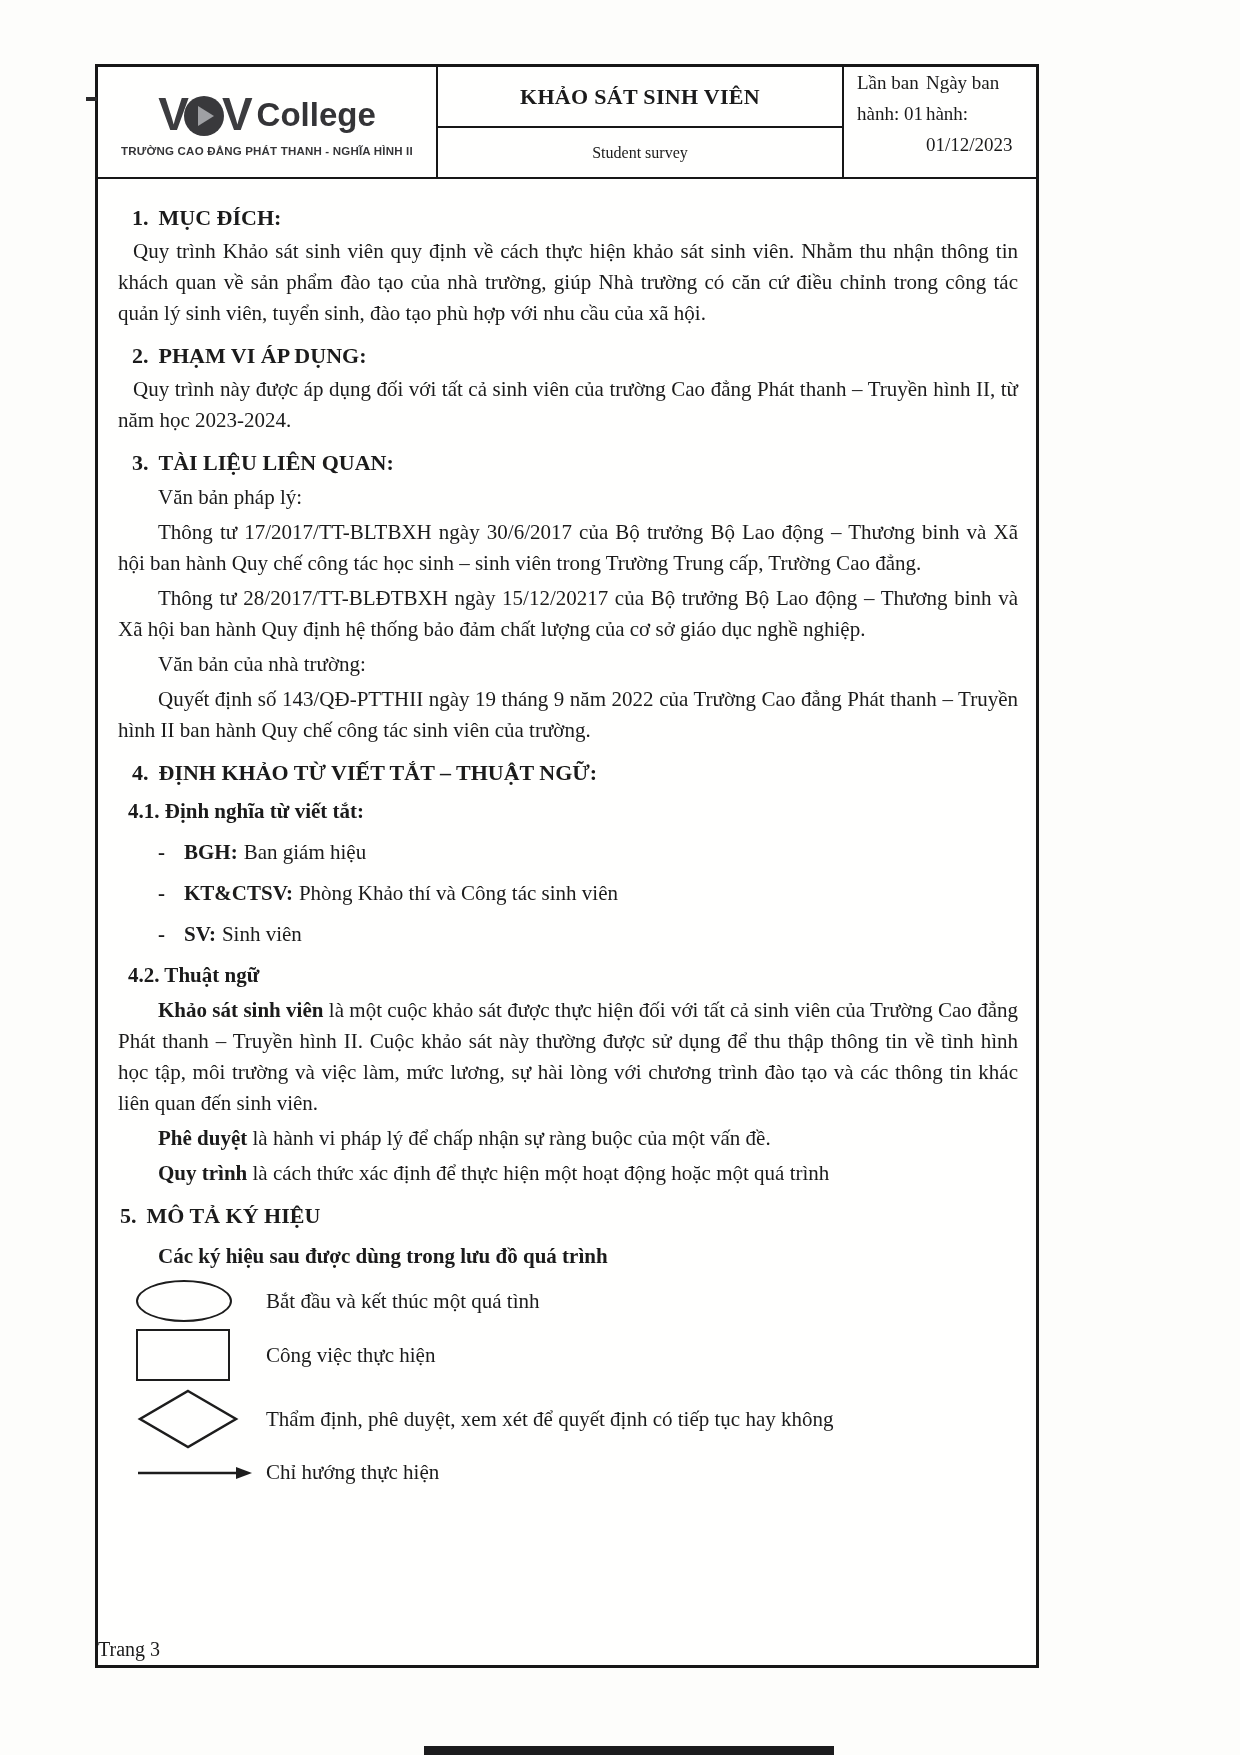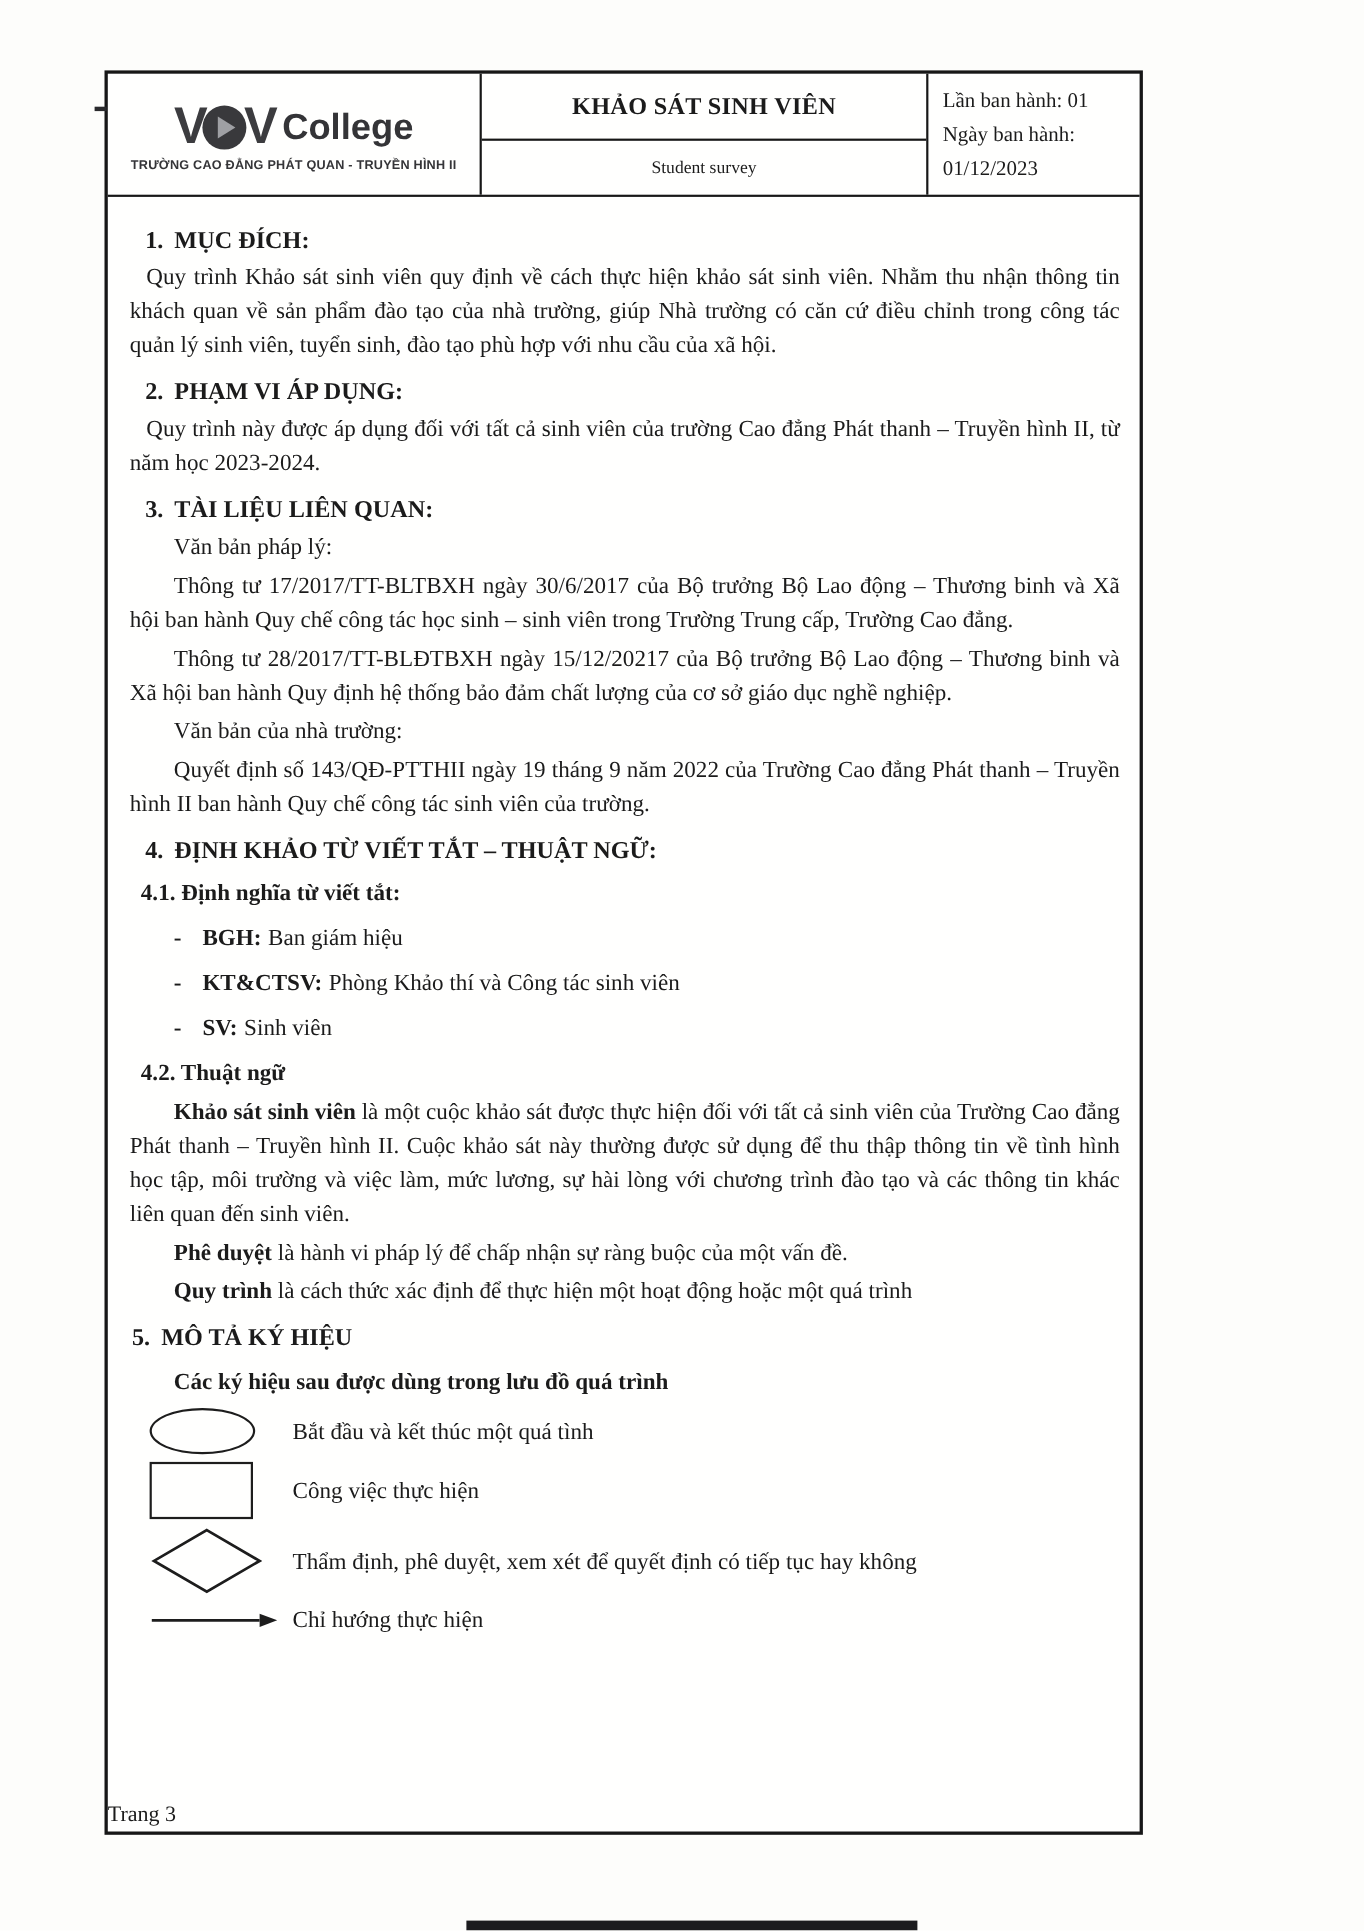--- a/index.html
+++ b/index.html
@@ -48,21 +48,21 @@
   }
   .title-cell{flex:1;border-right:2px solid #171717;box-sizing:border-box;display:flex;flex-direction:column;}
   .title-top{
     height:61px;border-bottom:2px solid #171717;box-sizing:border-box;
     display:flex;align-items:center;justify-content:center;
     font-weight:700;font-size:22px;letter-spacing:0.3px;
   }
   .title-bottom{flex:1;display:flex;align-items:center;justify-content:center;font-size:16px;}
   .info-cell{
     flex:0 0 192px;box-sizing:border-box;
-    display:flex;flex-direction:column;justify-content:center;
+    display:flex;flex-direction:row;justify-content:center;
     padding-left:13px;font-size:19px;line-height:31px;
   }
   
   .body-area{position:relative;height:calc(100% - 112px);box-sizing:border-box;}
   .content{padding:12px 18px 0 20px;font-size:21px;line-height:31px;text-align:justify;}
   .h-section{font-weight:700;font-size:22px;margin:11px 0 3px 14px;text-align:left;}
   .h-section .no{margin-right:10px;}
   .h-section.flush{margin-left:2px;}
   .h-sub{font-weight:700;font-size:21px;margin:8px 0 4px 10px;text-align:left;}
   p{margin:2px 0;}
@@ -94,21 +94,21 @@
   <div class="header-table">
     <div class="logo-cell">
       <div class="logo-row">
         <span class="logo-vov">V</span>
         <span class="logo-o">
           <span class="logo-play"></span>
         </span>
         <span class="logo-vov">V</span>
         <span class="logo-college">College</span>
       </div>
-      <div class="logo-subtitle">TRƯỜNG CAO ĐẲNG PHÁT QUAN - TRUYỀN HÌNH II</div>
+      <div class="logo-subtitle">TRƯỜNG CAO ĐẲNG PHÁT THANH - NGHĨA HÌNH II</div>
     </div>
     <div class="title-cell">
       <div class="title-top">KHẢO SÁT SINH VIÊN</div>
       <div class="title-bottom">Student survey</div>
     </div>
     <div class="info-cell">
       <div>Lần ban hành: 01</div>
       <div>Ngày ban hành: 01/12/2023</div>
     </div>
   </div>

